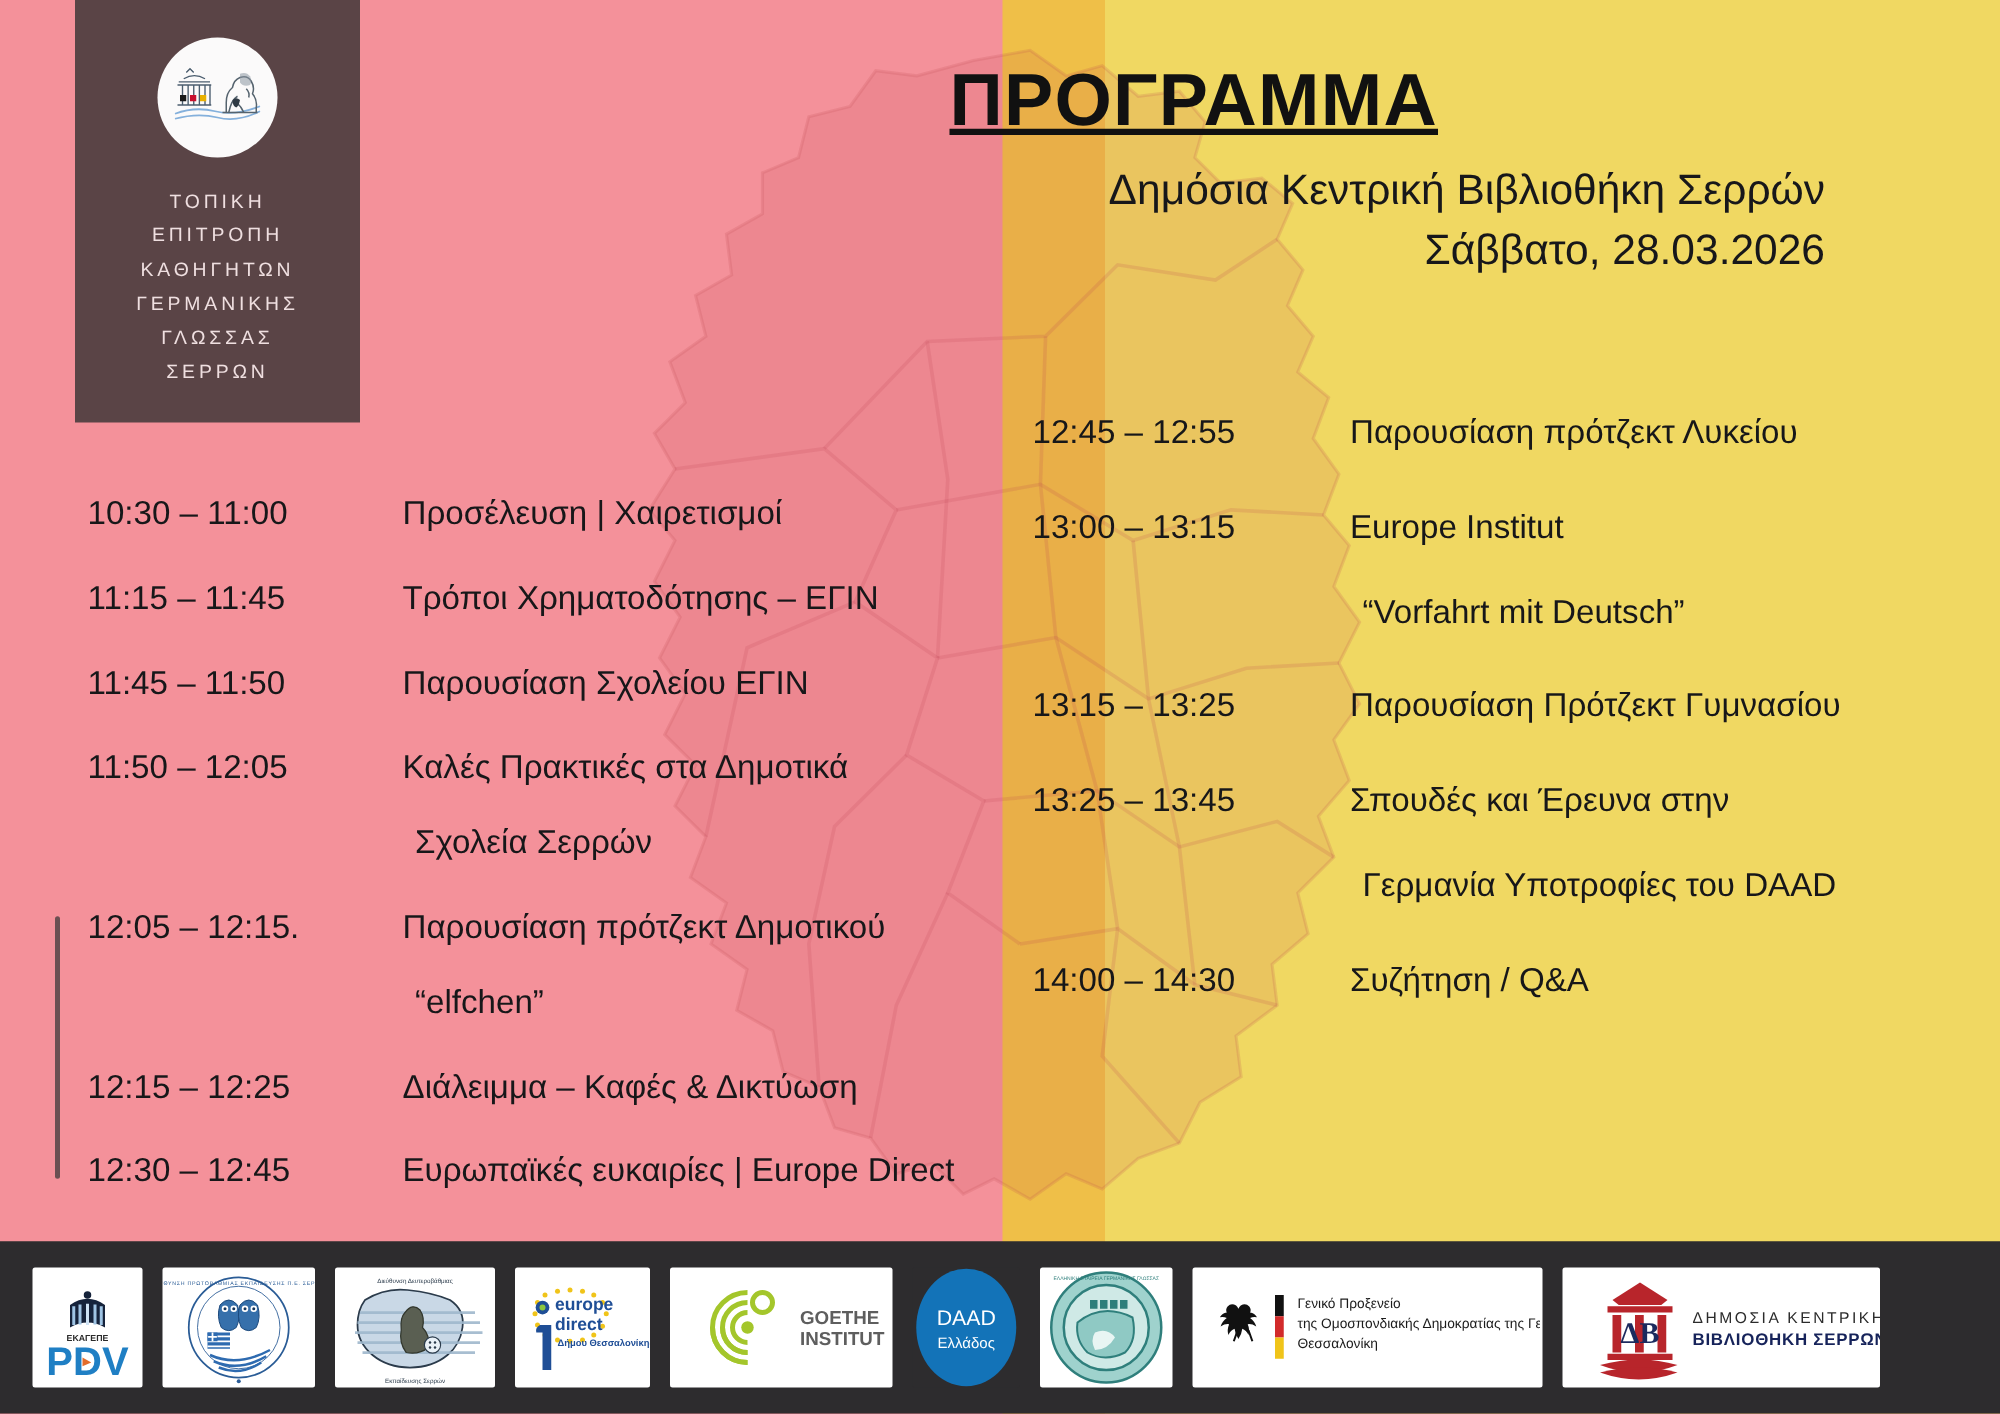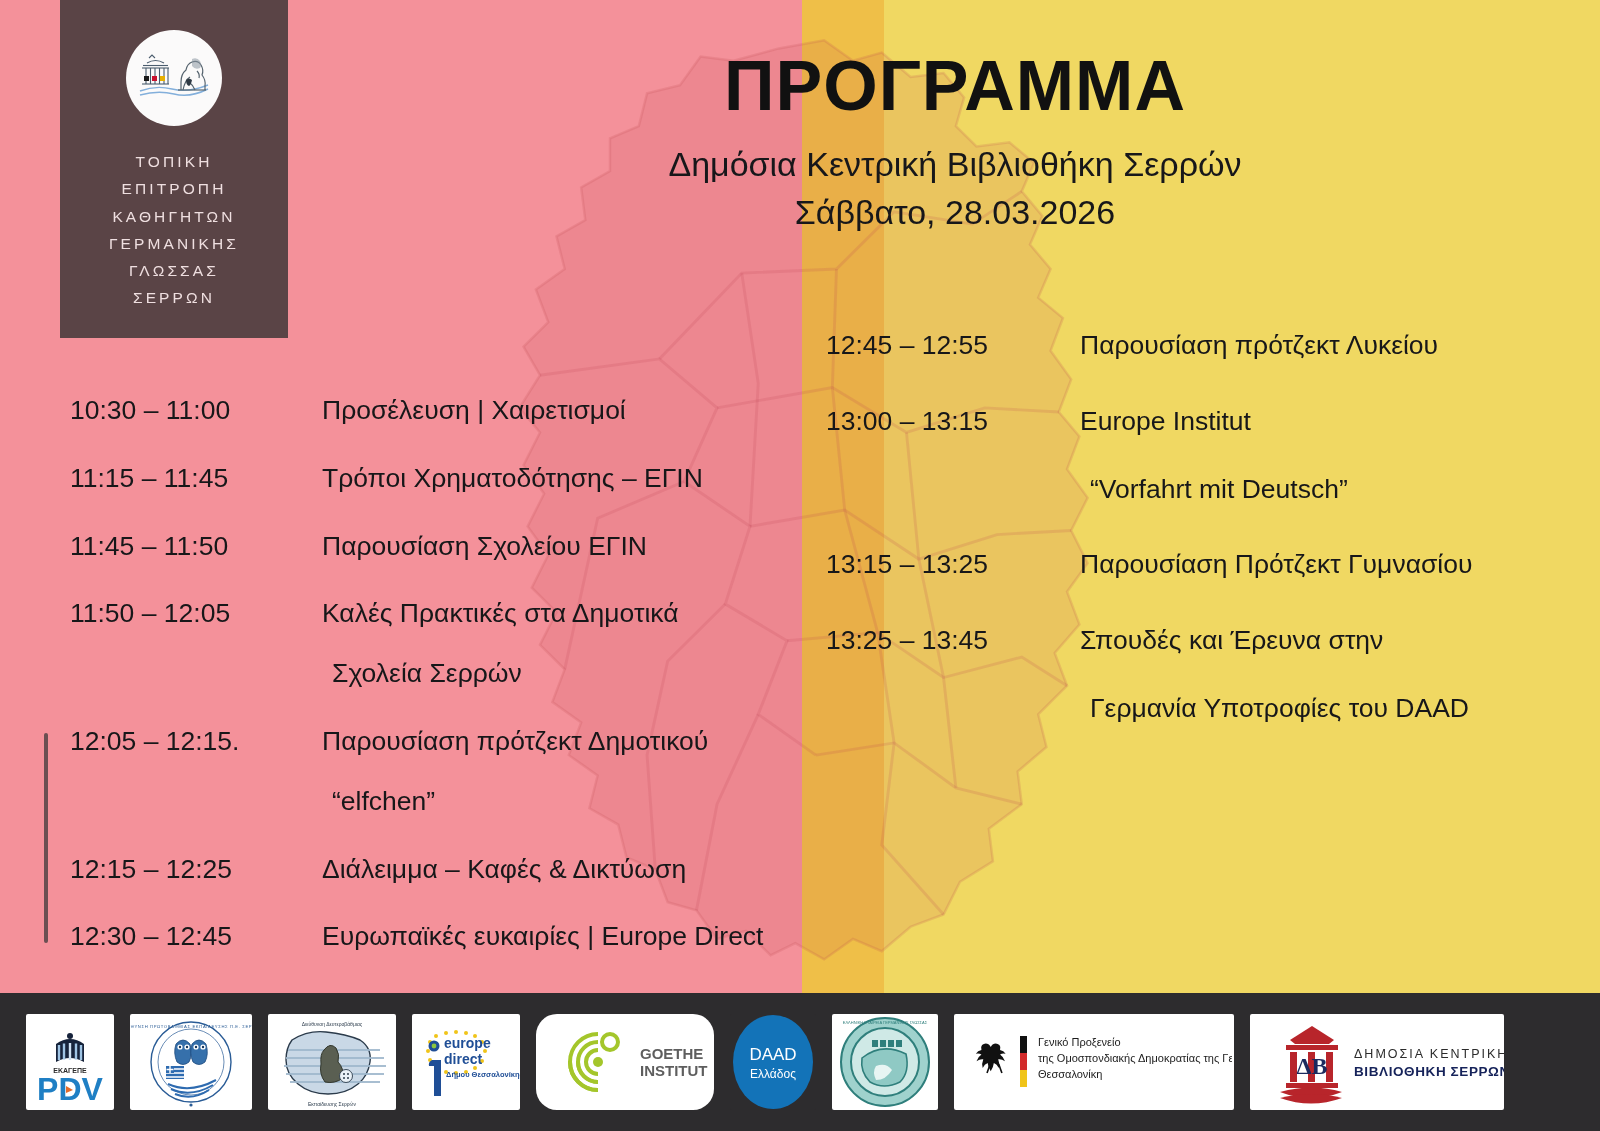--- a/index.html
+++ b/index.html
@@ -35,26 +35,27 @@
   .emblem svg{width:74px;height:64px;display:block;}
   .org-name{
     margin-top:22px;color:#efdfe0;font-size:15.5px;letter-spacing:3.1px;
     line-height:1.76;text-align:center;font-weight:400;
   }
   .org-name span{display:block;white-space:nowrap;}
 
   
   .header{position:absolute;left:450px;top:50px;width:1010px;text-align:center;}
   .title{
-    font-size:70px;font-weight:bold;color:#111;letter-spacing:1px;
-    line-height:1.05;margin:0;
+    font-size:59px;font-weight:bold;color:#111;letter-spacing:1px;
+    line-height:1.05;margin:0;text-decoration:underline;
   }
   .subtitle{
     font-size:34px;color:#17171a;margin:16px 0 0 0;line-height:1.42;
     font-weight:400;
+    text-align:right;
   }
   .subtitle .date{display:block;}
 
   
   .col{position:absolute;}
   .col-left{left:70px;top:395px;width:760px;}
   .col-right{left:826px;top:330px;width:740px;}
 
   .row{display:flex;align-items:baseline;font-size:26.5px;color:#171719;
        line-height:1.2;gap:24px;}
@@ -81,21 +82,21 @@
   }
   .logo-box{
     background:#fff;height:96px;border-radius:2px;display:flex;
     align-items:center;justify-content:center;box-sizing:border-box;
     overflow:hidden;flex:0 0 auto;
   }
   .lb-pdv{width:88px;}
   .lb-dipe{width:122px;}
   .lb-dide{width:128px;}
   .lb-eudirect{width:108px;}
-  .lb-goethe{width:178px;border-radius:21px;}
+  .lb-goethe{width:178px;}
   .lb-daad{width:86px;background:#2d2c2e;}
   .lb-elta{width:106px;}
   .lb-consulate{width:280px;justify-content:flex-start;padding-left:18px;}
   .lb-library{width:254px;}
 
   .logo-box svg{display:block;}
 
   .daad-ellipse{width:86px;height:96px;}
 </style>
 </head>
@@ -248,20 +249,24 @@
       <span class="desc"> Παρουσίαση Πρότζεκτ Γυμνασίου</span>
     </div>
     <div class="row">
       <span class="time">13:25 – 13:45</span>
       <span class="desc"> Σπουδές και Έρευνα στην</span>
     </div>
     <div class="row cont">
       <span class="time"></span>
       <span class="desc">Γερμανία Υποτροφίες του DAAD</span>
     </div>
+    <div class="row">
+      <span class="time">14:00 – 14:30</span>
+      <span class="desc"> Συζήτηση / Q&amp;A</span>
+    </div>
   </div>
 
   <div class="footer">
 
     <div class="logo-box lb-pdv">
       <svg viewBox="0 0 88 96" width="88" height="96" aria-hidden="true">
         <circle cx="44" cy="22" r="3" fill="#16233b"></circle>
         <g>
           <path d="M30 30 q14 -10 28 0 l0 18 q-14 -8 -28 0 z" fill="#16233b"></path>
           <path d="M33 31 l0 15" stroke="#9fc4e4" stroke-width="2.4" fill="none"></path>

